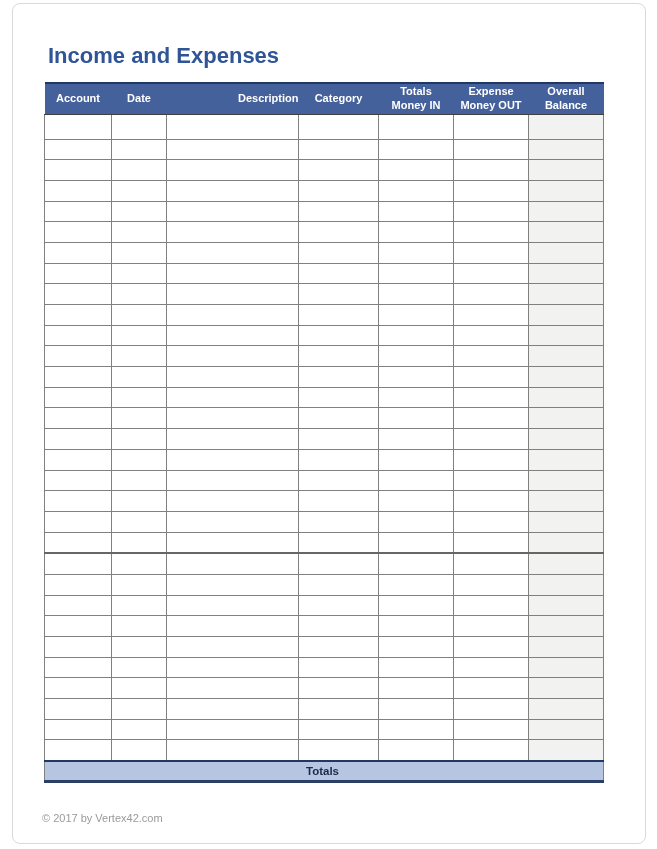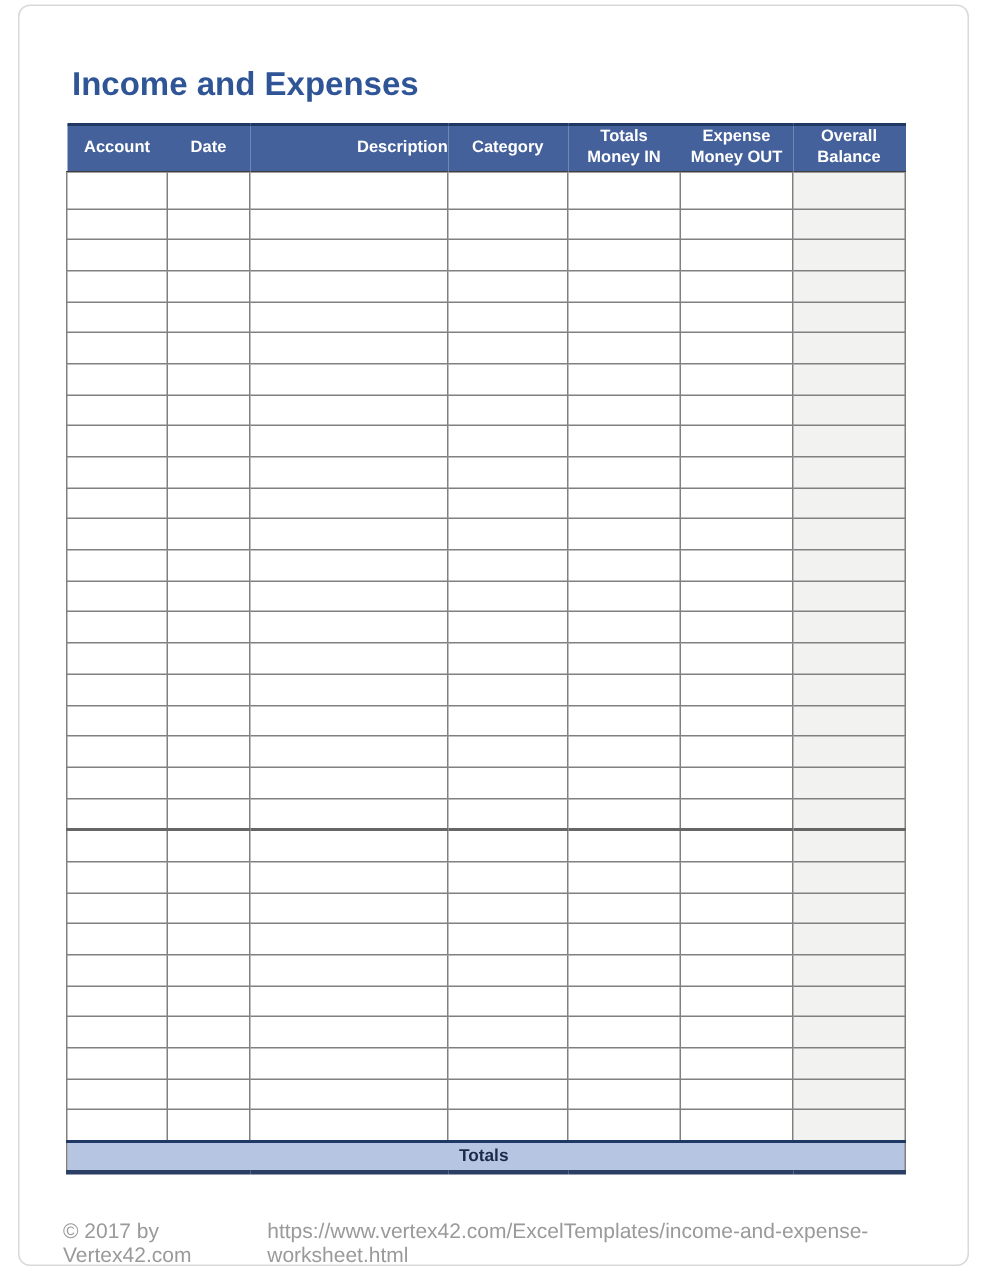--- a/index.html
+++ b/index.html
@@ -72,21 +72,21 @@
     text-align: center;
     font-size: 11.5px; font-weight: bold;
     color: #1B2A4A;
   }
   .footer {
     position: absolute; left: 42px; top: 812px;
     width: 575px;
     display: flex;
     justify-content: space-between;
     align-items: baseline;
-    font-size: 14px;
+    font-size: 11px;
     color: #9A9A9A;
   }
 </style>
 </head>
 <body>
 
 <div class="page-frame"></div>
 
 <h1 class="page-title">Income and Expenses</h1>
 
@@ -397,14 +397,13 @@
     </tbody>
   <tfoot>
     <tr>
       <td colspan="7">Totals</td>
     </tr>
   </tfoot>
 </table>
 
 <div class="footer">
   <span>© 2017 by Vertex42.com</span>
-  <span>https://www.vertex42.com/ExcelTemplates/income-and-expense-worksheet.html</span>
 </div>
 
 </body></html>

